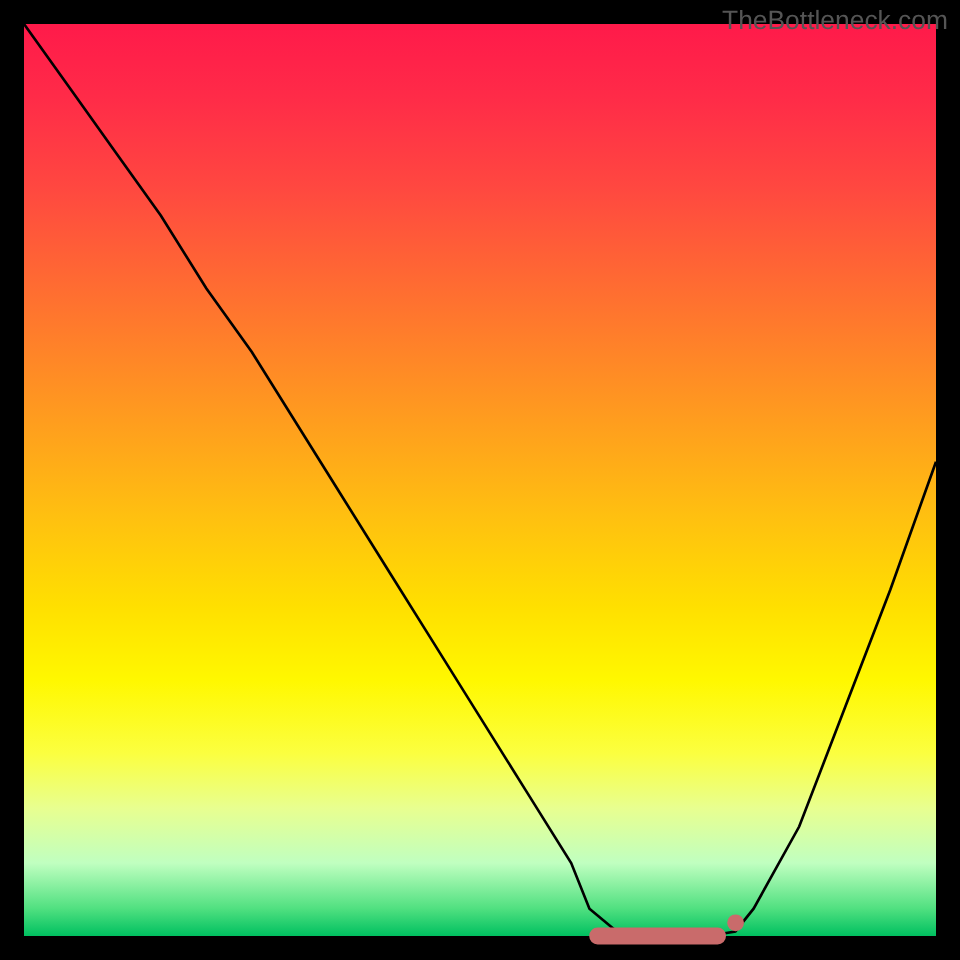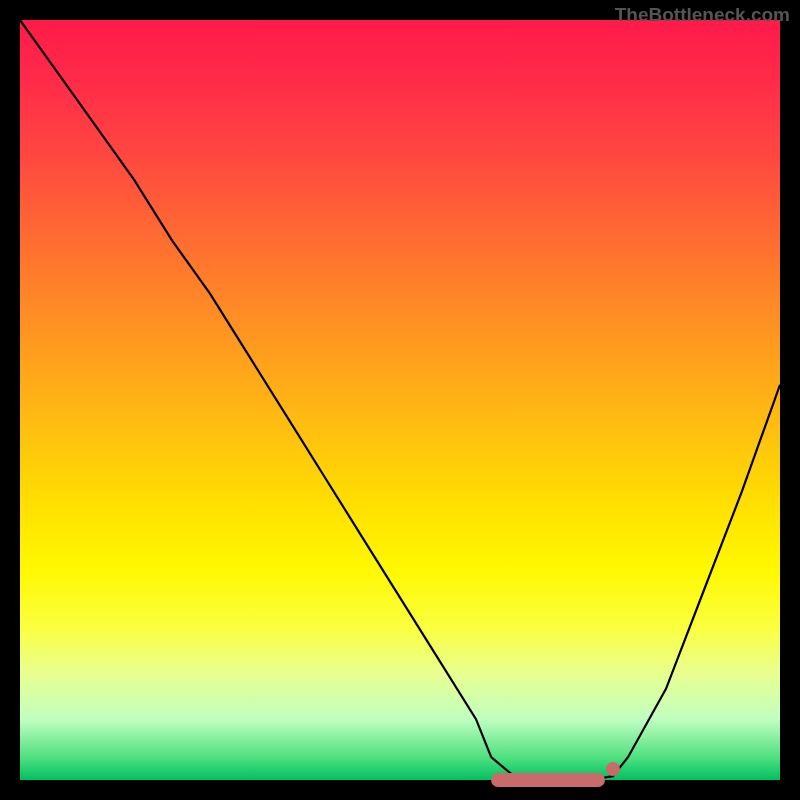--- a/index.html
+++ b/index.html
@@ -9,22 +9,22 @@
     background: #000;
     position: relative;
     overflow: hidden;
     font-family: Arial, sans-serif;
   }
   .watermark {
     position: absolute;
     top: 4px;
     right: 10px;
     color: #555;
-    font-size: 19px;
-    font-weight: bold;
+    font-size: 22px;
+    font-weight: normal;
     z-index: 10;
   }
   .plot-area {
     position: absolute;
     left: 20px;
     top: 20px;
     width: 760px;
     height: 760px;
     background: linear-gradient(to bottom,
       #ff1a4a 0%,

